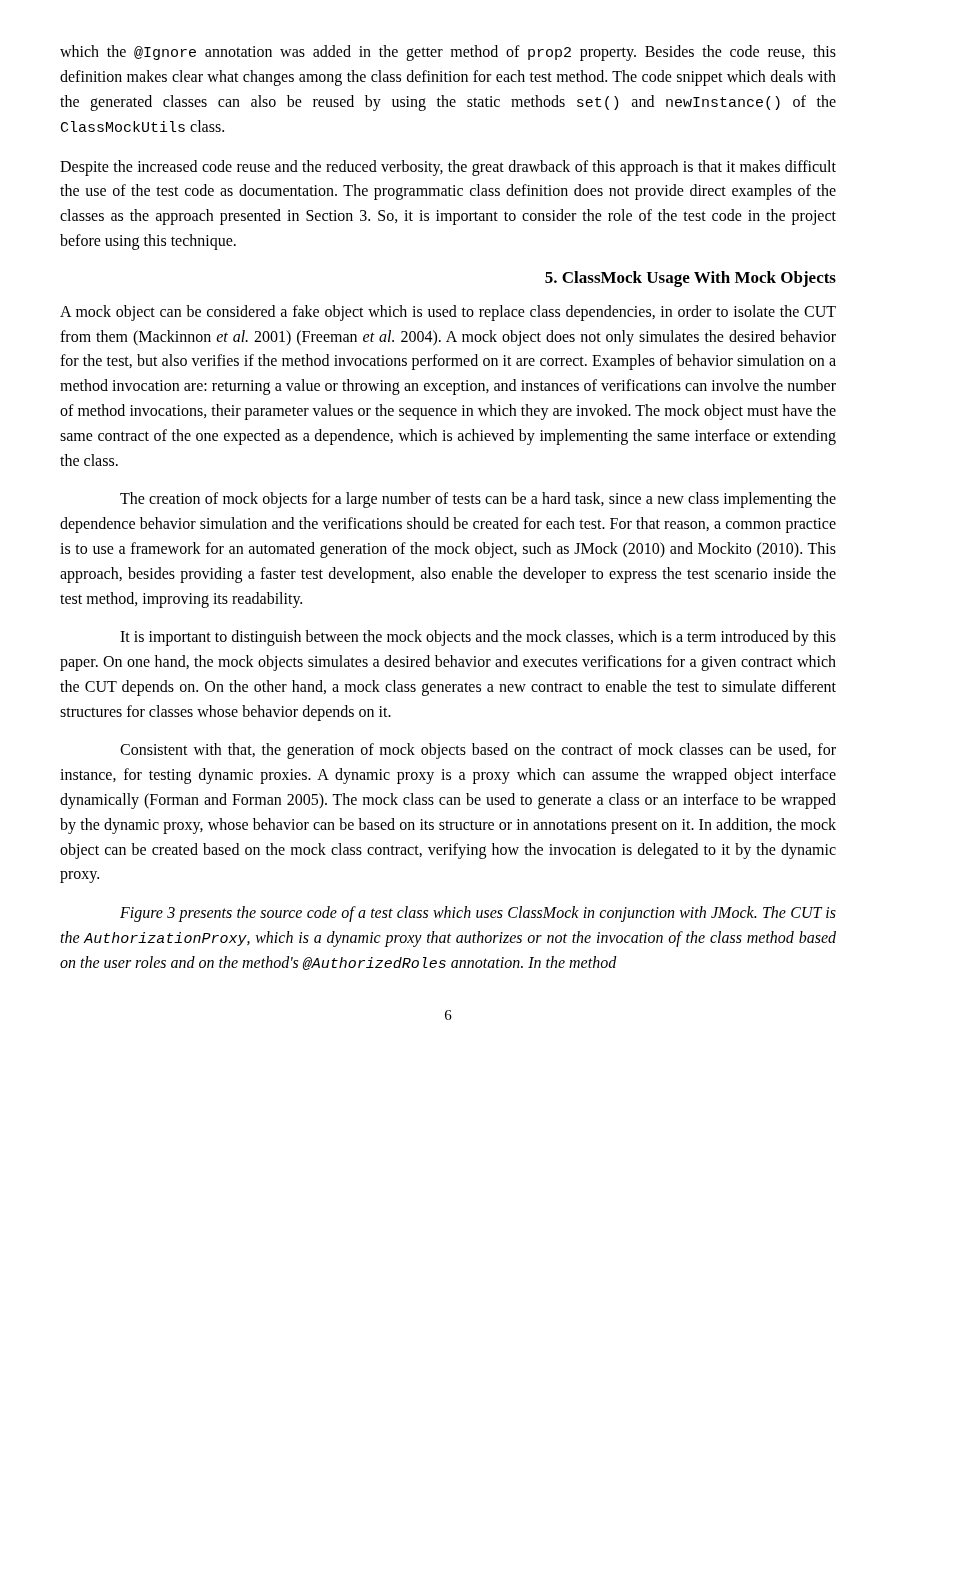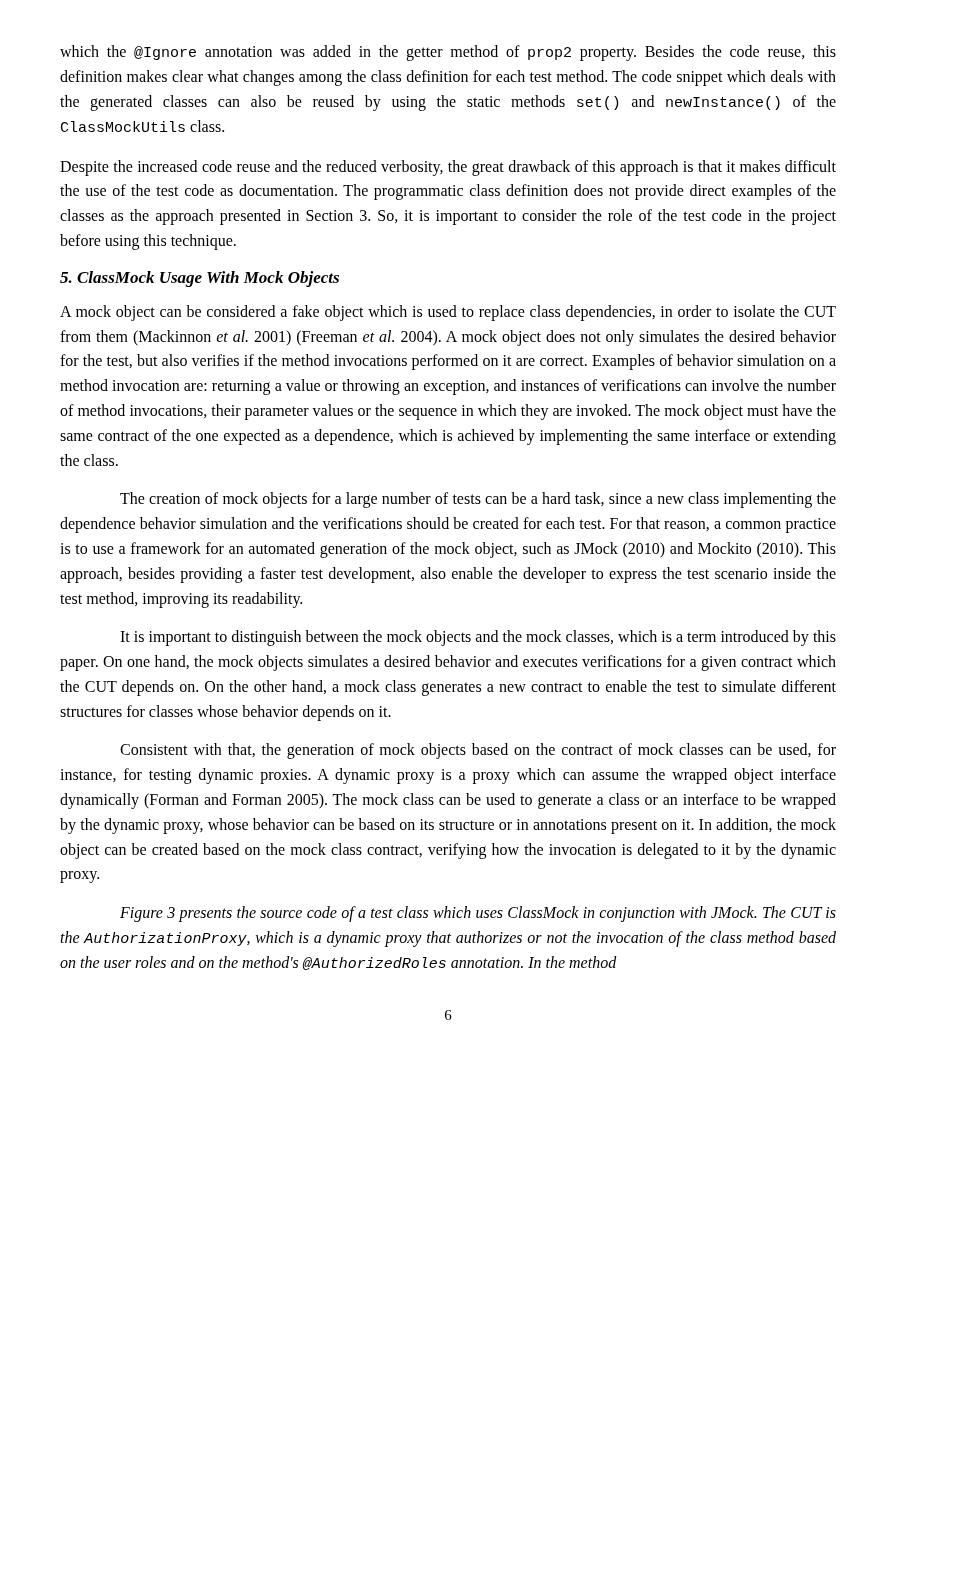--- a/index.html
+++ b/index.html
@@ -33,22 +33,21 @@
     }
     code, .code-inline {
       font-family: "Courier New", Courier, monospace;
       font-size: 15px;
     }
     .section-heading {
       font-weight: bold;
       font-size: 17px;
       margin-top: 8px;
       margin-bottom: 12px;
-      text-align: left;
-      font-style: italic;
+      text-align: right;
     }
     .page-number {
       text-align: center;
       margin-top: 30px;
       font-size: 15px;
     }
   </style>
 </head>
 <body>
 

